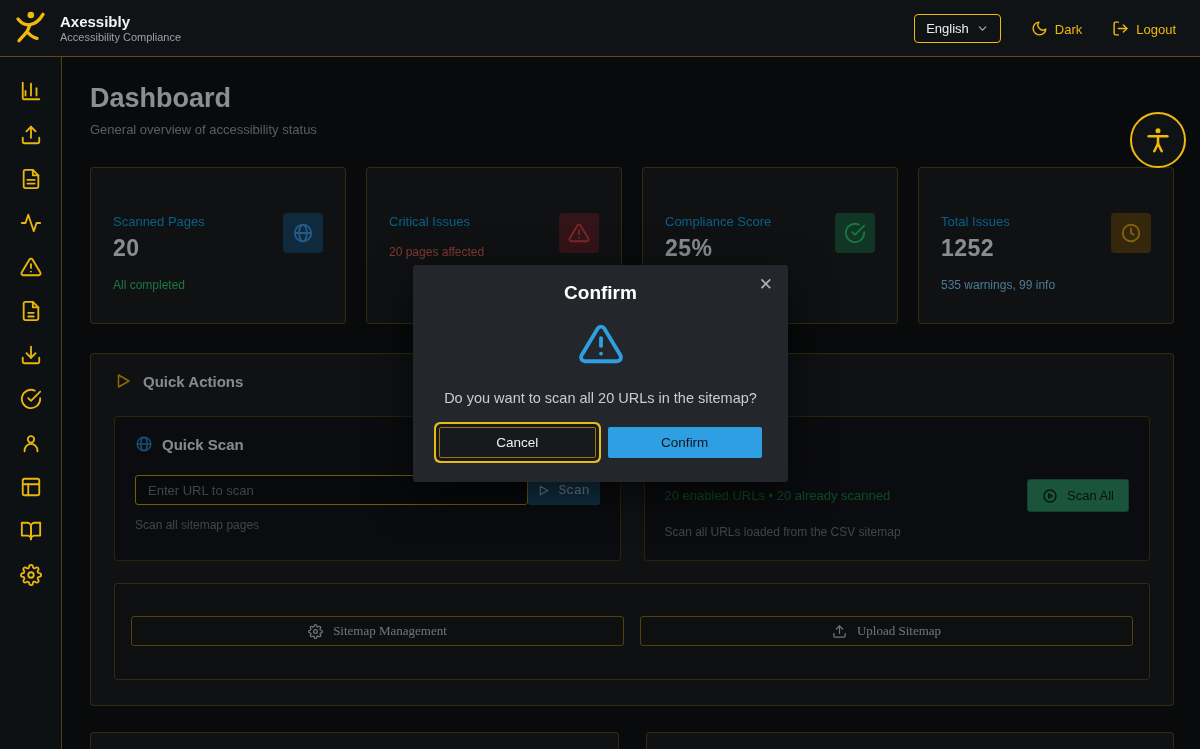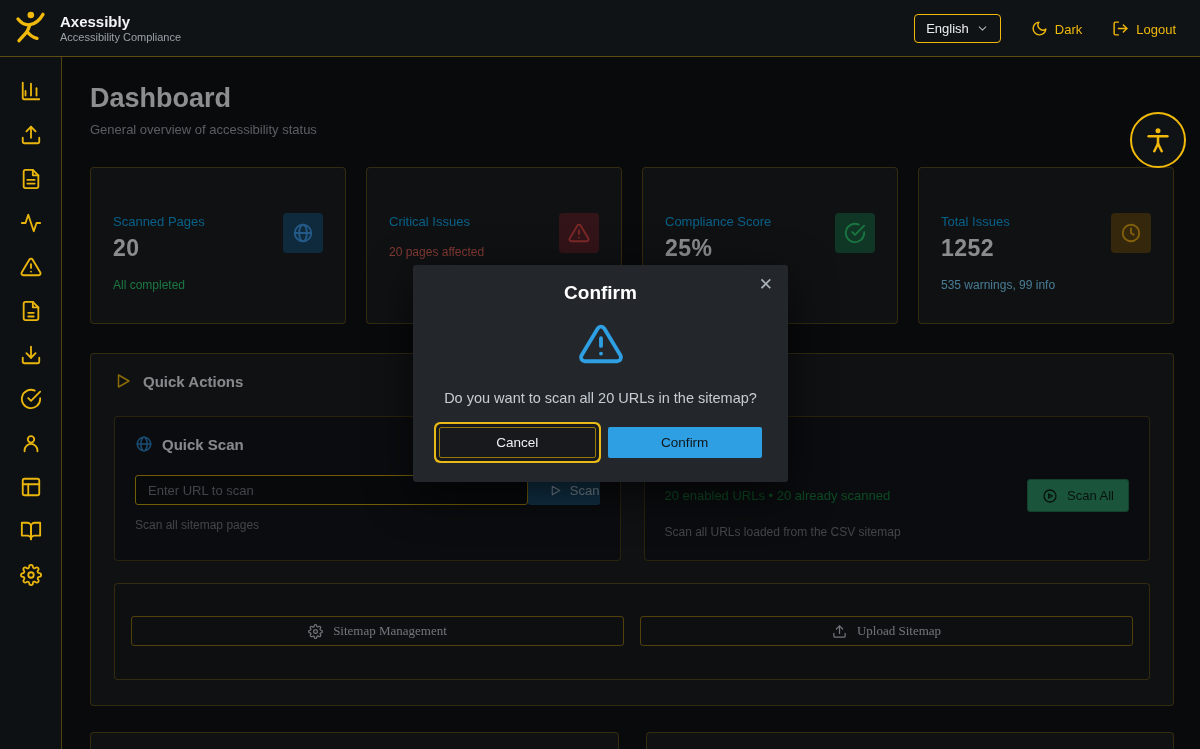--- a/index.html
+++ b/index.html
@@ -76,22 +76,22 @@
   .panel-title { display:flex; align-items:center; gap:9px; font-size:15px; font-weight:bold; color:#e8ebee; }
   .panel-title svg { stroke:#2f86c8; }
   .scan-row { display:flex; margin-top:22px; }
   .url-input {
     flex:1; height:30px; background:#0d1013; border:1.5px solid #c7a20e; border-radius:3px;
     color:#e8ebee; font-size:13px; padding:0 12px; outline:none; font-family:inherit;
   }
   .url-input::placeholder { color:#707880; }
   .scan-btn {
     width:72px; height:30px; background:#1c5578; color:#cfe7fa; border:none; border-radius:3px;
-    font-size:13px; display:flex; align-items:center; justify-content:flex-end; gap:8px; cursor:pointer;
-    font-family:Liberation Sans, sans-serif;
+    font-size:13px; display:flex; align-items:center; justify-content:center; gap:8px; cursor:pointer;
+    font-family:Liberation Mono, monospace;
   }
   .scan-btn svg { stroke:#cfe7fa; }
   .panel-hint { font-size:12px; color:#707880; margin-top:13px; }
   .qa-panel.right { padding-top:62px; }
   .sitemap-row { display:flex; align-items:center; justify-content:space-between; }
   .sitemap-status { font-size:13px; color:#15803d; }
   .scan-all-btn {
     height:33px; padding:0 14px; background:#2e9167; border:1px solid #256f50; border-radius:3px;
     color:#0f1f18; font-size:13px; display:flex; align-items:center; gap:9px; cursor:pointer;
     font-family:inherit;

